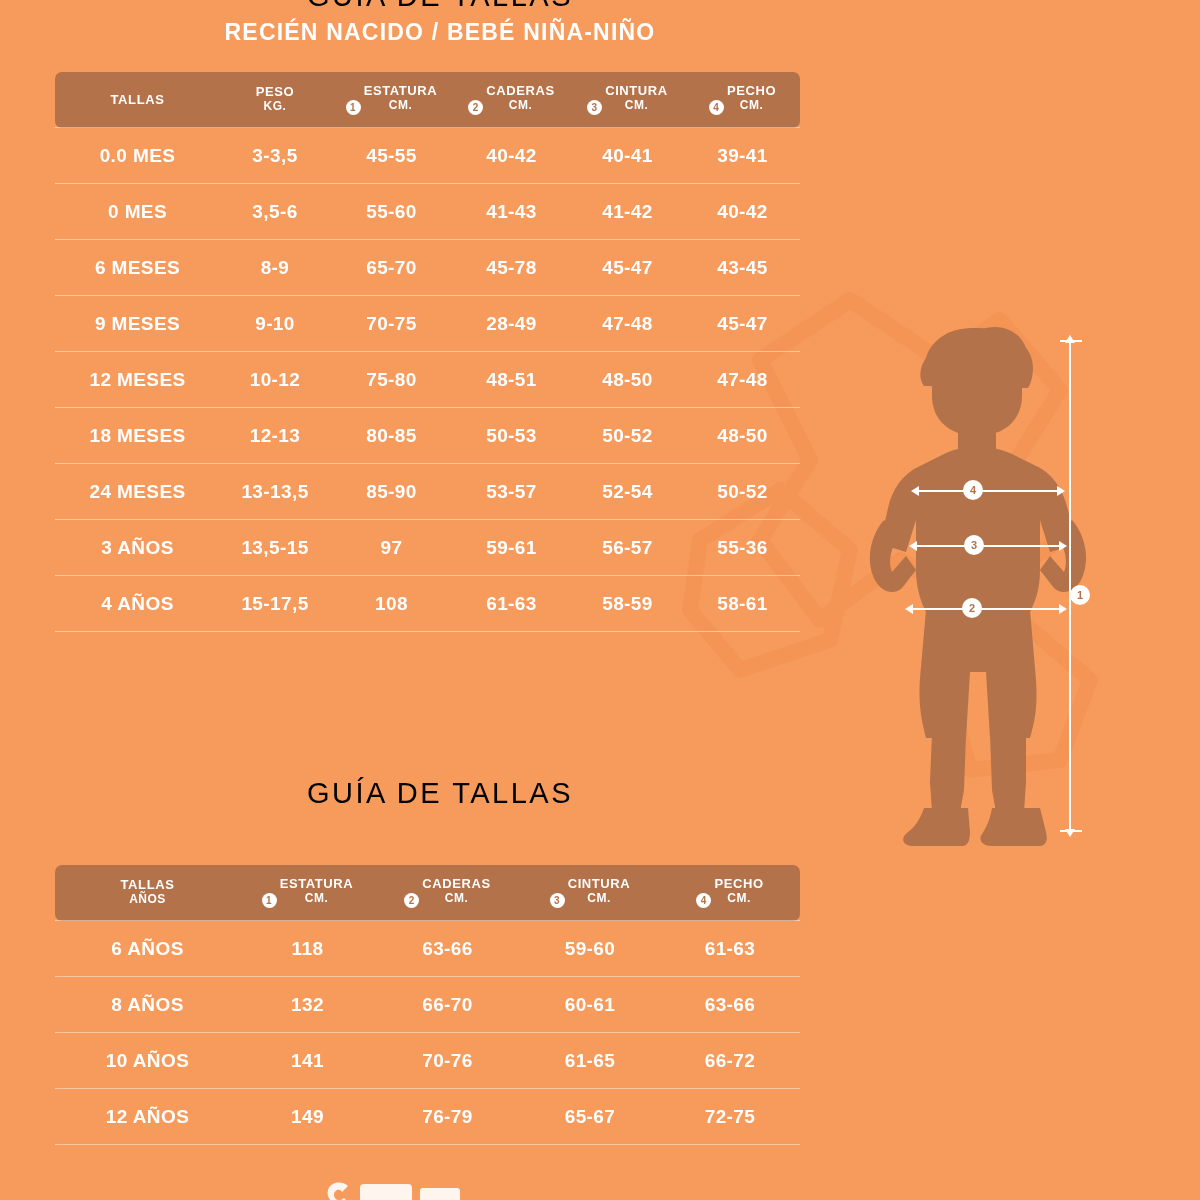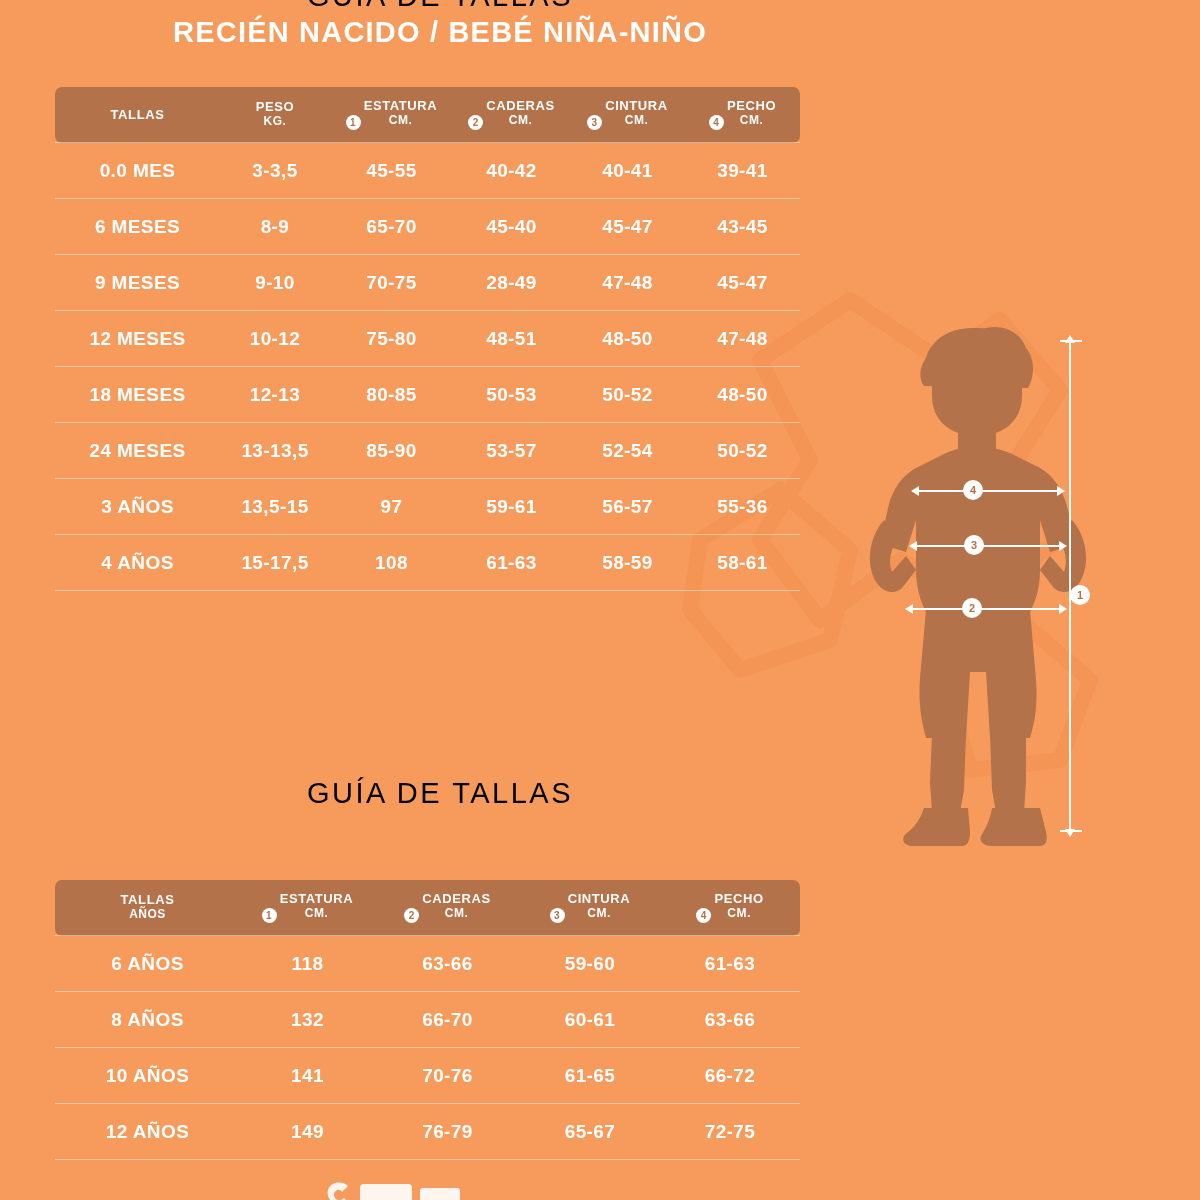--- a/index.html
+++ b/index.html
@@ -39,32 +39,31 @@
     left: 10px;
   }
   .title-line1 {
     font-size: 29px;
     font-weight: 400;
     letter-spacing: 2.5px;
     color: #000000;
     line-height: 36px;
   }
   .title-line2 {
-    font-size: 29px;
+    font-size: 23px;
     font-weight: bold;
     letter-spacing: 1.2px;
     color: #ffffff;
     line-height: 36px;
   }
 
   
   .table-wrap {
     position: absolute;
     left: 55px;
-    margin-top: 15px;
   }
   table {
     border-collapse: collapse;
     border-spacing: 0;
   }
   thead th {
     background: #B3724A;
     color: #ffffff;
     font-size: 13px;
     font-weight: bold;
@@ -263,24 +262,32 @@
     <tbody id="baby-body">
         <tr>
           <td>0.0 MES</td>
           <td>3-3,5</td>
           <td>45-55</td>
           <td>40-42</td>
           <td>40-41</td>
           <td>39-41</td>
         </tr>
         <tr>
+          <td>0 MES</td>
+          <td>3,5-6</td>
+          <td>55-60</td>
+          <td>41-43</td>
+          <td>41-42</td>
+          <td>40-42</td>
+        </tr>
+        <tr>
           <td>6 MESES</td>
           <td>8-9</td>
           <td>65-70</td>
-          <td>45-40</td>
+          <td>45-78</td>
           <td>45-47</td>
           <td>43-45</td>
         </tr>
         <tr>
           <td>9 MESES</td>
           <td>9-10</td>
           <td>70-75</td>
           <td>28-49</td>
           <td>47-48</td>
           <td>45-47</td>

